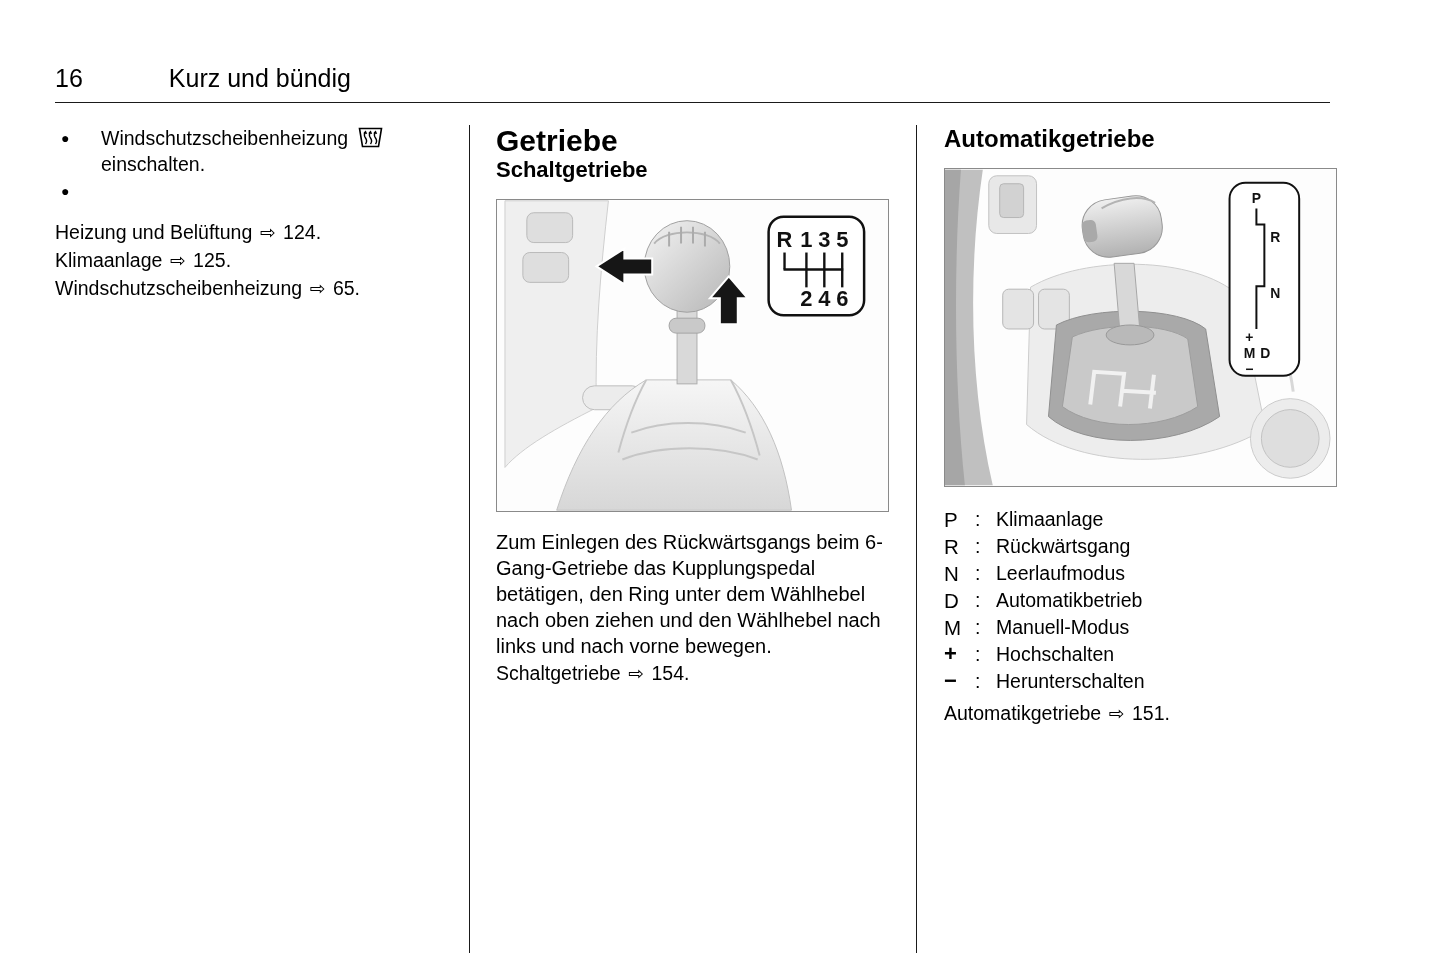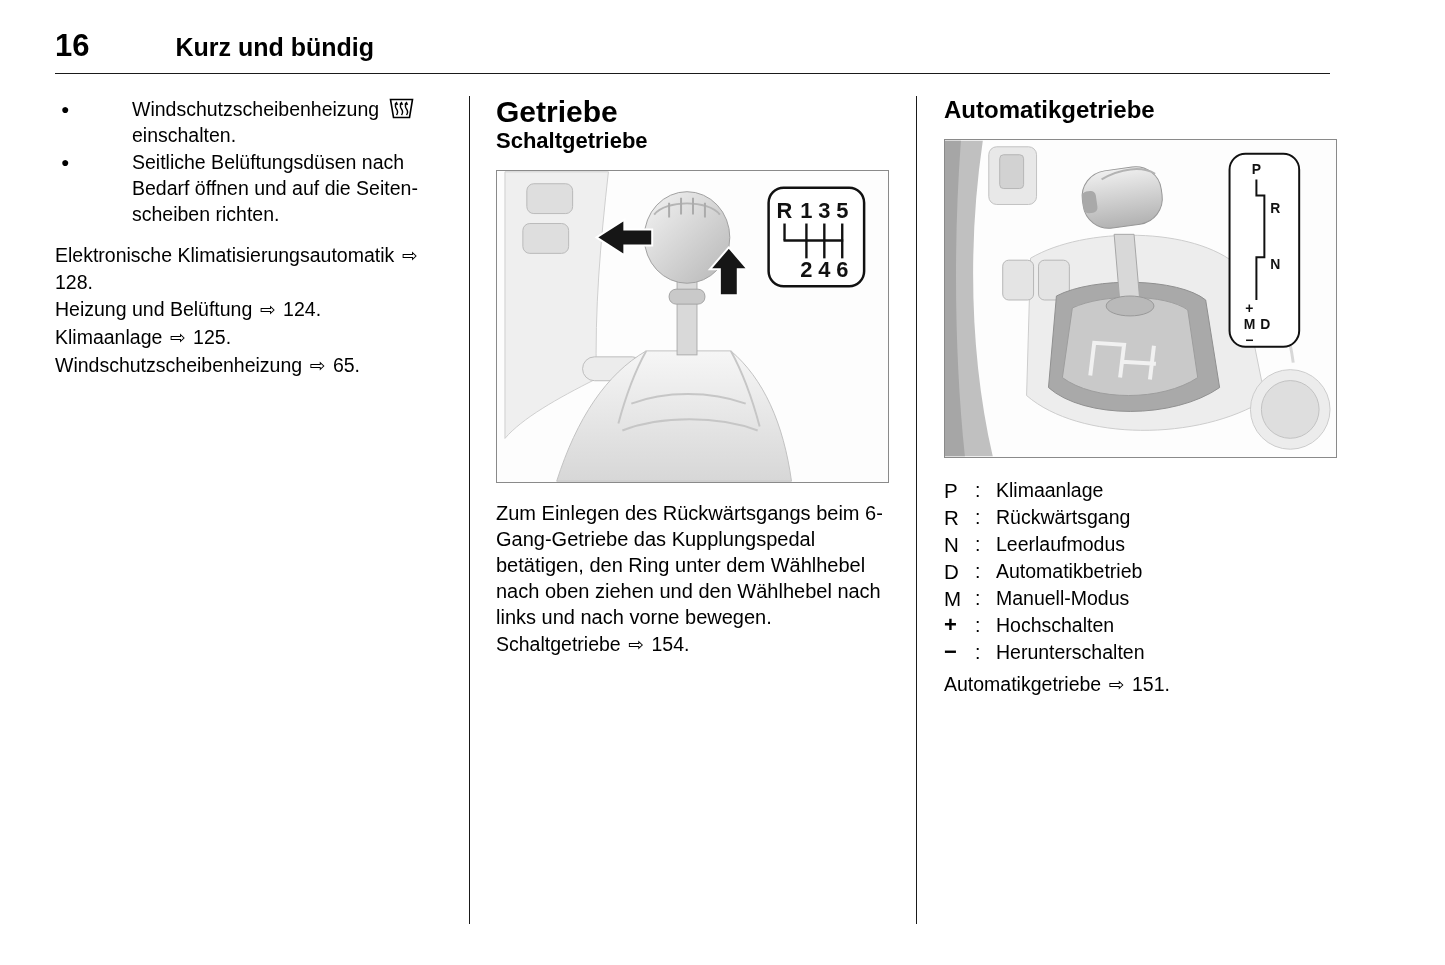--- a/index.html
+++ b/index.html
@@ -10,22 +10,22 @@
     color:#000;
     font-family:"Liberation Sans","DejaVu Sans",sans-serif;
     overflow:hidden;
     box-sizing:border-box;
   }
   
   .hdr{
     display:flex;align-items:baseline;
     padding:28px 115px 0 55px;
   }
-  .hdr .pnum{font-size:31px;font-weight:700;}
-  .hdr .chapter{font-size:25px;font-weight:700;margin-left:86px;}
+  .hdr .pnum{font-size:25px;font-weight:400;}
+  .hdr .chapter{font-size:25px;font-weight:400;margin-left:86px;margin-top:36px;}
   .hdr-rule{
     margin:9px 115px 0 55px;
     border-top:1.5px solid #1a1a1a;
     height:0;
   }
   
   .columns{
     display:flex;
     align-items:stretch;
     margin:22px 0 0 55px;
@@ -41,21 +41,21 @@
   .body-text{font-size:20px;line-height:26px;}
 
   
   ul.bullets{list-style:none;}
   ul.bullets li{display:flex;margin-bottom:1px;}
   .b-marker{
     flex:0 0 40px;
     font-size:14px;line-height:26px;
     padding-left:6px;
   }
-  .b-text{font-size:19.5px;line-height:26px;margin-left:31px;}
+  .b-text{font-size:19.5px;line-height:26px;}
   .ws-icon{vertical-align:-3px;margin:0 2px;}
   .ref{font-size:19.5px;line-height:26px;margin-top:1px;}
   .ref .arrow{font-size:19px;padding:0 2px;}
   .col-left .ref:first-of-type{margin-top:15px;}
 
   
   .col-mid h1{font-size:30px;font-weight:700;line-height:32px;}
   .col-mid h2{font-size:22px;font-weight:700;line-height:26px;margin-bottom:16px;}
   .figure{
     border:1px solid #8a8a8a;
@@ -112,29 +112,23 @@
               <path d="M19.5 17 q2.2-3 0-6 q-2.2-3 0-6" fill="none" stroke="#000" stroke-width="1.4"></path>
               <path d="M7.2 6.2 L9.8 3.6 L11.2 6.9 Z" fill="#000"></path>
               <path d="M12.2 6.2 L14.8 3.6 L16.2 6.9 Z" fill="#000"></path>
               <path d="M17.2 6.2 L19.8 3.6 L21.2 6.9 Z" fill="#000"></path>
             </svg>
             <span>einschalten.</span>
           </span>
         </li>
         <li>
           <span class="b-marker">●</span>
-          <span class="b-text">Seitliche Belüftungsdüsen nach Bedarf öffnen und auf die Seiten­scheiben richten.</span>
         </li>
       </ul>
 
-      <p class="ref">
-        <span>Elektronische Klimatisierungsauto­matik</span>
-        <span class="arrow">⇨</span>
-        <span>128.</span>
-      </p>
       <p class="ref">
         <span>Heizung und Belüftung</span>
         <span class="arrow">⇨</span>
         <span>124.</span>
       </p>
       <p class="ref">
         <span>Klimaanlage</span>
         <span class="arrow">⇨</span>
         <span>125.</span>
       </p>

